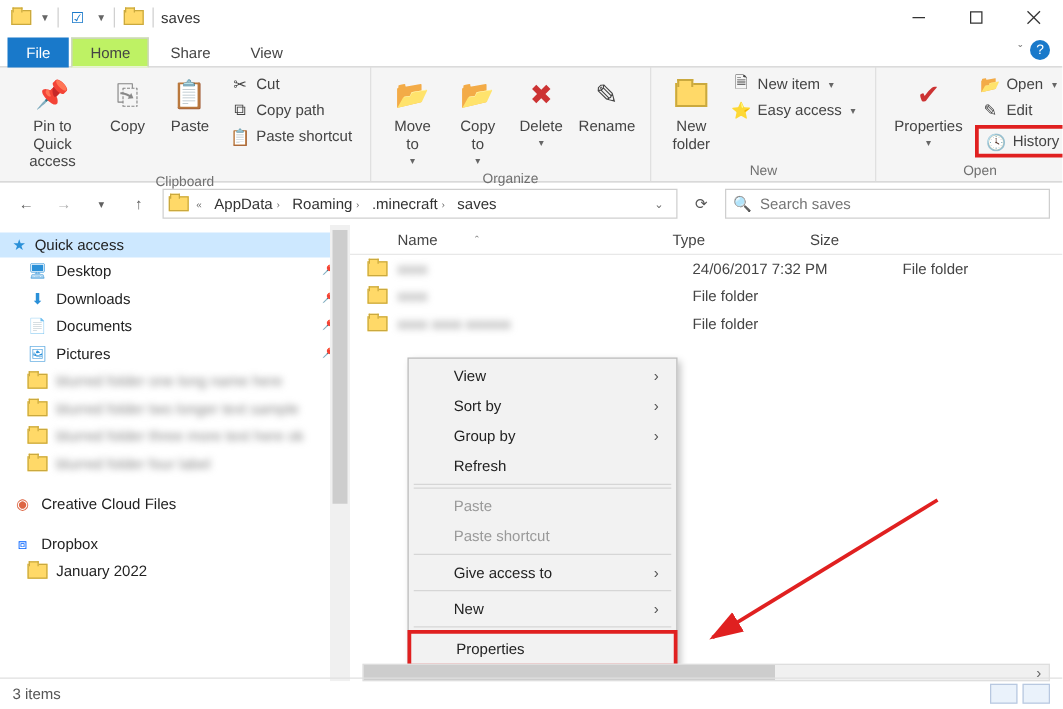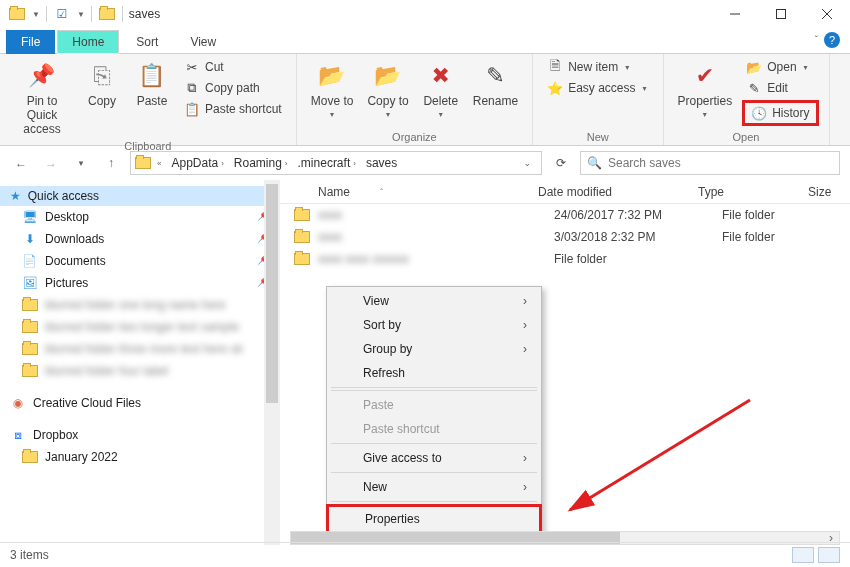--- a/index.html
+++ b/index.html
@@ -11,21 +11,21 @@
 .folder-glyph { width:16px; height:12px; background:#ffd968; border:1px solid #caa93e; position:relative; }
 .folder-glyph::before { content:''; position:absolute; top:-3px; left:0; width:6px; height:3px; background:#ffd968; border:1px solid #caa93e; border-bottom:none;}
 .titlebar .sep { width:1px; height:16px; background:#d0d0d0; }
 .sysbtns { margin-left:auto; display:flex; }
 .sysbtn { width:46px; height:28px; display:flex; align-items:center; justify-content:center; }
 
 
 .tabstrip { height:26px; display:flex; align-items:flex-end; border-bottom:1px solid #d0d0d0; padding-left:6px; gap:2px; position:relative;}
 .tab { padding:4px 14px; color:#444; border:1px solid transparent; position:relative; top:1px;}
 .tab.file { background:#1979ca; color:#fff; }
-.tab.active { background:#5eead4; border:1px solid #d0d0d0; border-bottom:1px solid #f5f5f5;}
+.tab.active { background:#bef264; border:1px solid #d0d0d0; border-bottom:1px solid #f5f5f5;}
 .help { position:absolute; right:10px; top:4px; width:16px; height:16px; border-radius:50%; background:#1979ca; color:#fff; text-align:center; line-height:16px; font-size:11px;}
 
 
 .ribbon { height:92px; background:#f5f5f5; border-bottom:1px solid #d0d0d0; display:flex; }
 .rgroup { border-right:1px solid #e0e0e0; padding:4px 10px 2px; display:flex; flex-direction:column; }
 .rgroup .label { margin-top:auto; text-align:center; color:#707070; font-size:11px; padding-top:2px;}
 .rrow { display:flex; align-items:flex-start; gap:6px; flex:1; }
 .bigbtn { display:flex; flex-direction:column; align-items:center; gap:2px; padding:2px 4px; min-width:44px; text-align:center; color:#444;}
 .bigbtn .bi { width:32px; height:32px; display:flex; align-items:center; justify-content:center; font-size:22px;}
 .smallcol { display:flex; flex-direction:column; gap:3px; }
@@ -125,21 +125,21 @@
           <line x1="1" y1="1" x2="11" y2="11" stroke="#333"></line>
           <line x1="11" y1="1" x2="1" y2="11" stroke="#333"></line>
         </svg>
       </div>
   </div>
 </div>
 
 <div class="tabstrip">
   <div class="tab file">File</div>
   <div class="tab active">Home</div>
-  <div class="tab">Sort</div>
+  <div class="tab">Share</div>
   <div class="tab">View</div>
   <span style="position:absolute;right:32px;top:7px;color:#666;font-size:10px;">ˇ</span>
   <div class="help">?</div>
 </div>
 
 <div class="ribbon">
 
   <div class="rgroup">
     <div class="rrow">
       <div class="bigbtn">
@@ -192,20 +192,26 @@
       <div class="bigbtn">
           <span class="bi">✎</span>
           <span>Rename</span>
         </div>
     </div>
     <div class="label">Organize</div>
   </div>
 
   <div class="rgroup">
     <div class="rrow">
+      <div class="bigbtn">
+          <span class="bi">
+            <span class="folder-glyph" style="transform:scale(1.6);"></span>
+          </span>
+          <span>New folder</span>
+        </div>
       <div class="smallcol">
         <div class="smallbtn">
             <span class="si">🗎</span>
             <span>New item</span>
             <span class="caret">▾</span>
           </div>
         <div class="smallbtn">
             <span class="si">⭐</span>
             <span>Easy access</span>
             <span class="caret">▾</span>
@@ -349,38 +355,36 @@
         <div class="vthumb"></div>
       </div>
   </div>
 
   <div class="content">
     <div class="colhead">
       <div class="c c-name">
           <span>Name</span>
           <span style="color:#888;font-size:9px;">ˆ</span>
         </div>
-      <div class="c c-date">Date modified</div>
       <div class="c c-type">Type</div>
       <div class="c c-size">Size</div>
     </div>
     <div class="filerow">
         <span class="sbicon">
           <span class="folder-glyph"></span>
         </span>
         <span class="fname">xxxx</span>
         <span class="fdate">24/06/2017 7:32 PM</span>
         <span class="ftype">File folder</span>
       </div>
     <div class="filerow">
         <span class="sbicon">
           <span class="folder-glyph"></span>
         </span>
         <span class="fname">xxxx</span>
-        <span class="fdate">3/03/2018 2:32 PM</span>
         <span class="ftype">File folder</span>
       </div>
     <div class="filerow">
         <span class="sbicon">
           <span class="folder-glyph"></span>
         </span>
         <span class="fname">xxxx xxxx xxxxxx</span>
         <span class="ftype">File folder</span>
       </div>
   </div>

